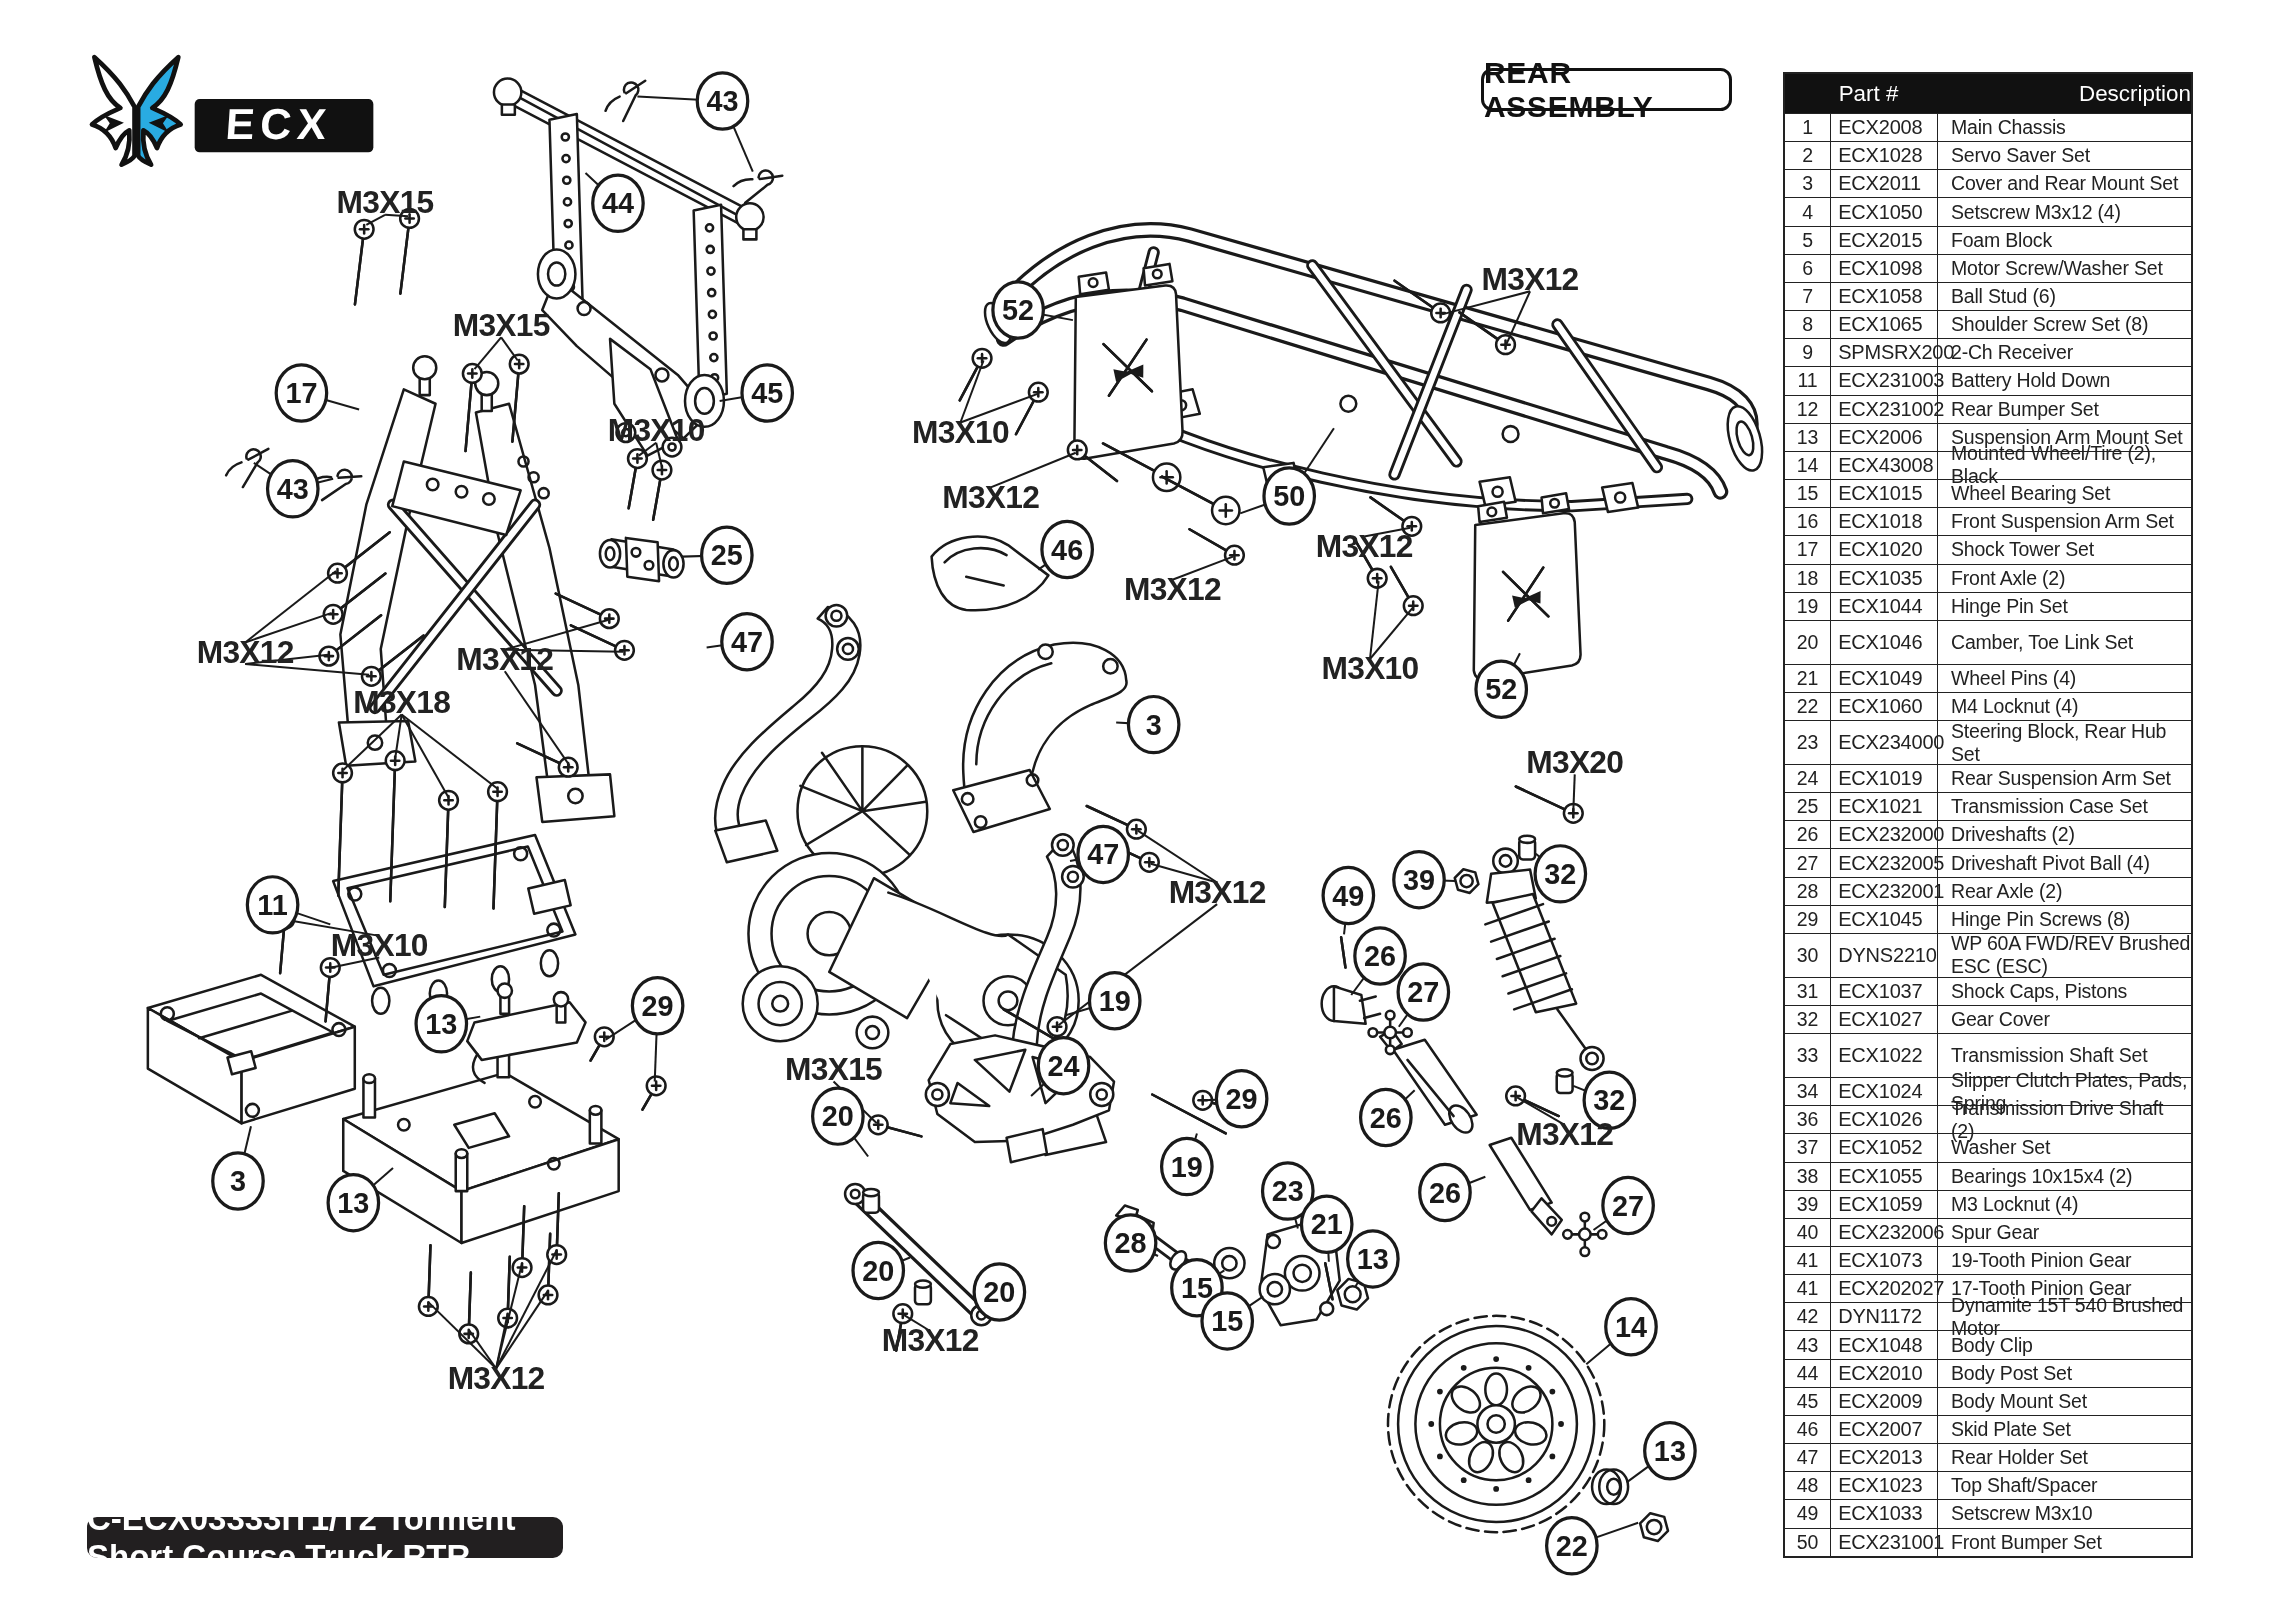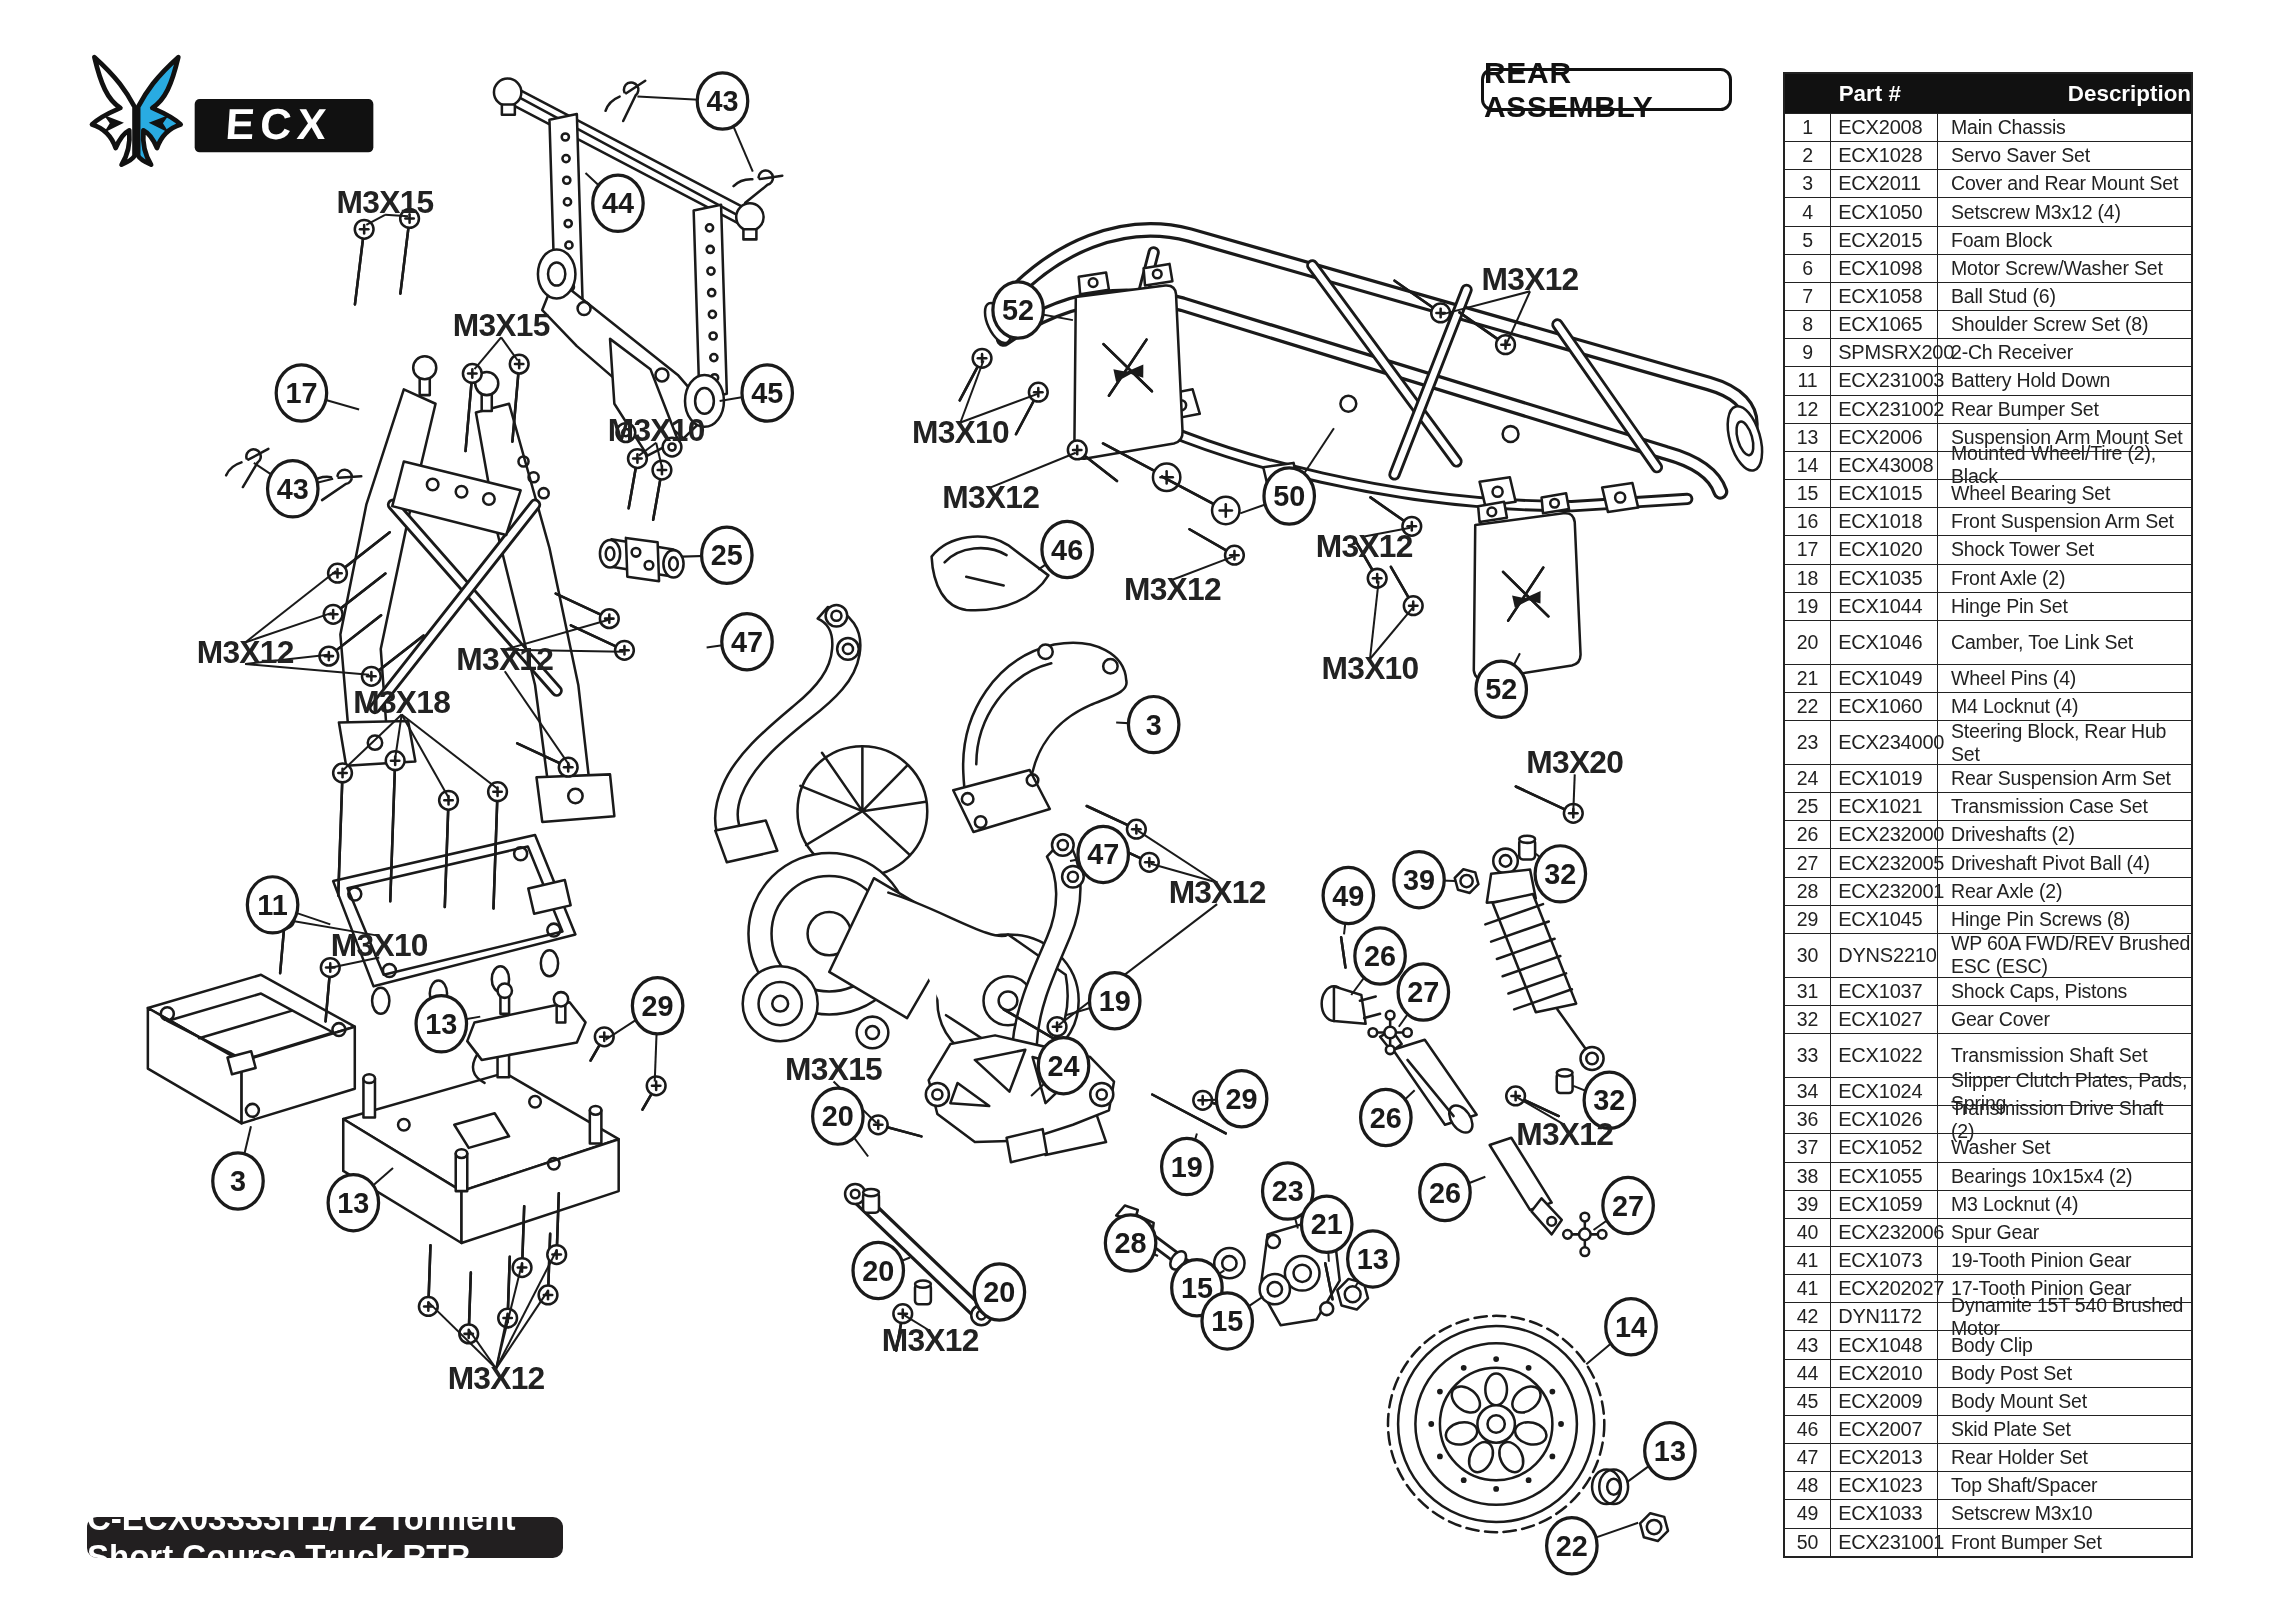--- a/index.html
+++ b/index.html
@@ -12,21 +12,21 @@
              border:3.6px solid #111;border-radius:11.5px;display:flex;align-items:center;justify-content:flex-start;
              font-size:30px;font-weight:bold;letter-spacing:0.7px;color:#111;background:#fff;box-sizing:border-box;}
   
   .footer-label{position:absolute;left:87px;top:1517px;width:476px;height:41px;background:#221f20;
                 border-radius:10px;display:flex;align-items:center;justify-content:center;
                 color:#fff;font-weight:bold;font-size:33px;letter-spacing:0px;}
   
   .parts-table{position:absolute;left:1783px;top:72px;width:410px;height:1486px;
                border:2.9px solid #222;box-sizing:border-box;display:flex;flex-direction:column;background:#fff;}
   .pt-header{background:#111;color:#fff;display:flex;align-items:center;flex:0 0 39px;
-             font-weight:bold;font-size:22.4px;}
+             font-weight:normal;font-size:22.4px;}
   .pt-header .h-num{width:45px;}
   .pt-header .h-part{width:107px;padding-left:8.7px;box-sizing:border-box;}
   .pt-header .h-desc{flex:1;padding-left:10px;box-sizing:border-box;text-align:right;}
   .pt-row{display:flex;border-top:1.8px solid #222;flex:1 1 0;min-height:0;align-items:stretch;
           font-size:19.5px;color:#222;letter-spacing:-0.2px;}
   .pt-row.tall{flex:1.58 1 0;}
   .pt-row .c-num{width:45px;display:flex;align-items:center;justify-content:center;}
   .pt-row .c-part{width:107px;border-left:1.8px solid #222;display:flex;align-items:center;
                   padding-left:7.2px;box-sizing:border-box;font-size:20px;}
   .pt-row .c-desc{flex:1;border-left:1.8px solid #222;display:flex;align-items:center;

